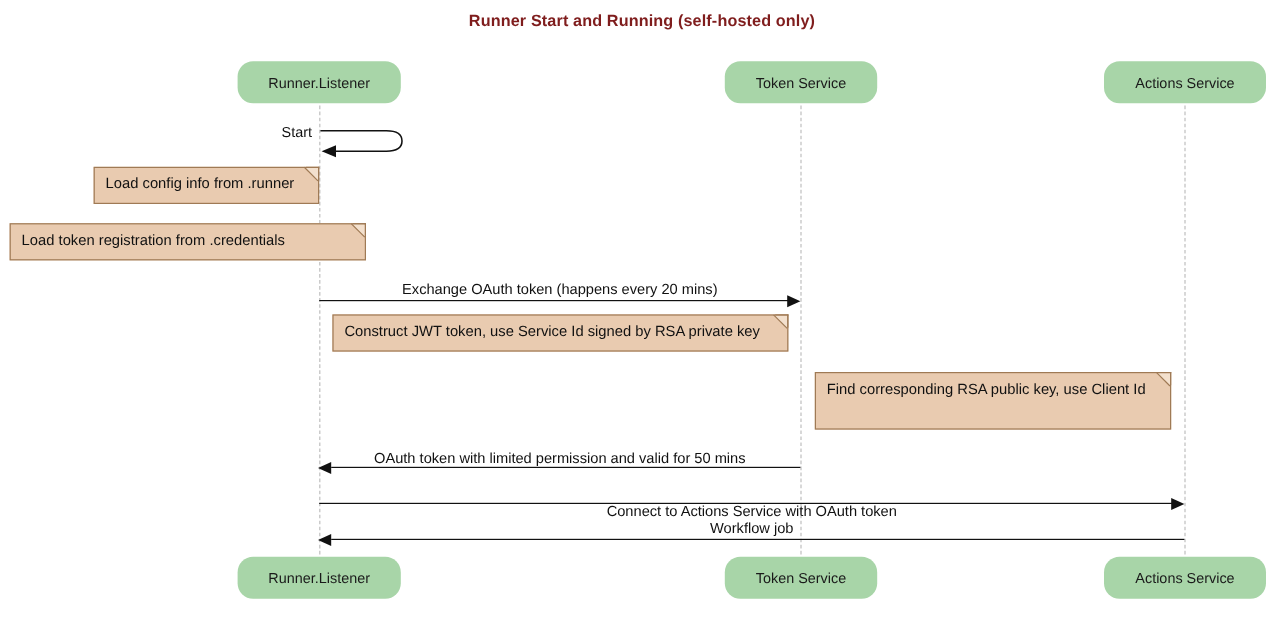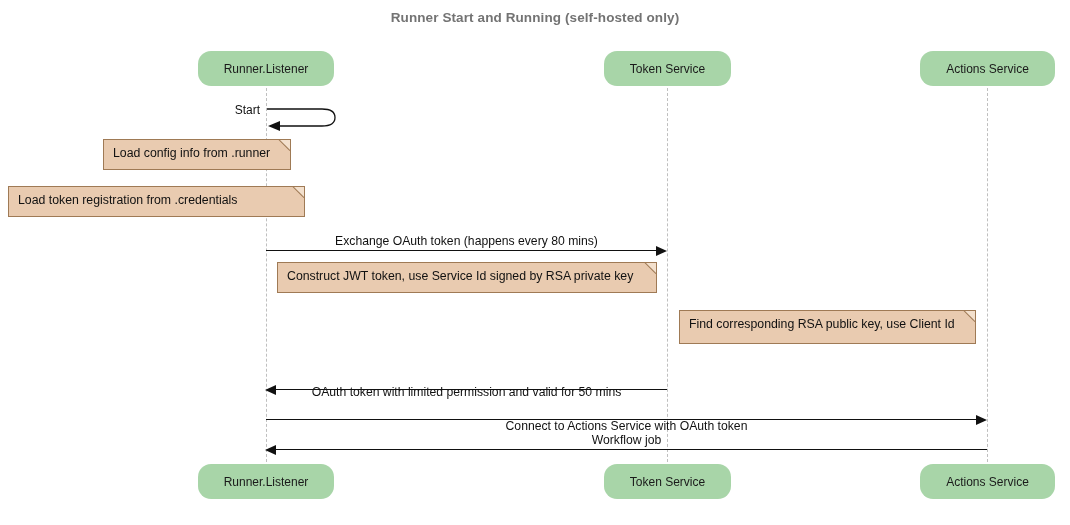--- a/index.html
+++ b/index.html
@@ -22,21 +22,21 @@
 
   
   .diagram-title {
     position: absolute;
     left: 0;
     top: 10px;
     width: 1070px;
     text-align: center;
     font-size: 13.5px;
     font-weight: bold;
-    color: #737373;
+    color: #7f1d1d;
     letter-spacing: 0.1px;
     white-space: nowrap;
   }
 
   
   .lifeline {
     position: absolute;
     width: 0;
     border-left: 1px dashed #bfbfbf;
   }
@@ -158,45 +158,45 @@
   </div>
 
   <div class="self-label" style="left:176px; top:103px; width:84px;">Start</div>
   <div class="self-loop" style="left:264px; top:104px;">
     <svg width="80" height="28" viewBox="0 0 80 28">
       <path d="M 3 5 L 58 5 Q 71 5 71 13.5 Q 71 22 58 22 L 16 22" fill="none" stroke="#111111" stroke-width="1.3"></path>
       <polygon points="16,17 4,22 16,27" fill="#111111"></polygon>
     </svg>
   </div>
 
-  <div class="note" style="left:78px; top:139px; width:188px; height:31px;margin-left:25px;">
+  <div class="note" style="left:78px; top:139px; width:188px; height:31px;">
     <span class="fold"></span>
     <span class="note-text">Load config info from .runner</span>
   </div>
 
   <div class="note" style="left:8px; top:186px; width:297px; height:31px;">
     <span class="fold"></span>
     <span class="note-text">Load token registration from .credentials</span>
   </div>
 
-  <div class="msg-label" style="left:266px; top:234px; width:401px;">Exchange OAuth token (happens every 80 mins)</div>
+  <div class="msg-label" style="left:266px; top:234px; width:401px;">Exchange OAuth token (happens every 20 mins)</div>
   <div class="msg-line" style="left:266px; top:250px; width:391px;"></div>
   <div class="arrowhead right" style="left:656px; top:245.5px;"></div>
 
   <div class="note" style="left:277px; top:262px; width:380px; height:31px;">
     <span class="fold"></span>
     <span class="note-text">Construct JWT token, use Service Id signed by RSA private key</span>
   </div>
 
-  <div class="note" style="left:679px; top:310px; width:297px; height:34px;">
+  <div class="note" style="left:679px; top:310px; width:297px; height:48px;">
     <span class="fold"></span>
     <span class="note-line">Find corresponding RSA public key, use Client Id</span>
   </div>
 
-  <div class="msg-label" style="left:266px; top:385px; width:401px;">OAuth token with limited permission and valid for 50 mins</div>
+  <div class="msg-label" style="left:266px; top:375px; width:401px;">OAuth token with limited permission and valid for 50 mins</div>
   <div class="msg-line" style="left:276px; top:389px; width:391px;"></div>
   <div class="arrowhead left" style="left:265px; top:384.5px;"></div>
 
   <div class="msg-label" style="left:266px; top:419px; width:721px;">Connect to Actions Service with OAuth token</div>
   <div class="msg-line" style="left:266px; top:419px; width:711px;"></div>
   <div class="arrowhead right" style="left:976px; top:414.5px;"></div>
 
   <div class="msg-label" style="left:266px; top:433px; width:721px;">Workflow job</div>
   <div class="msg-line" style="left:276px; top:449px; width:711px;"></div>
   <div class="arrowhead left" style="left:265px; top:444.5px;"></div>

